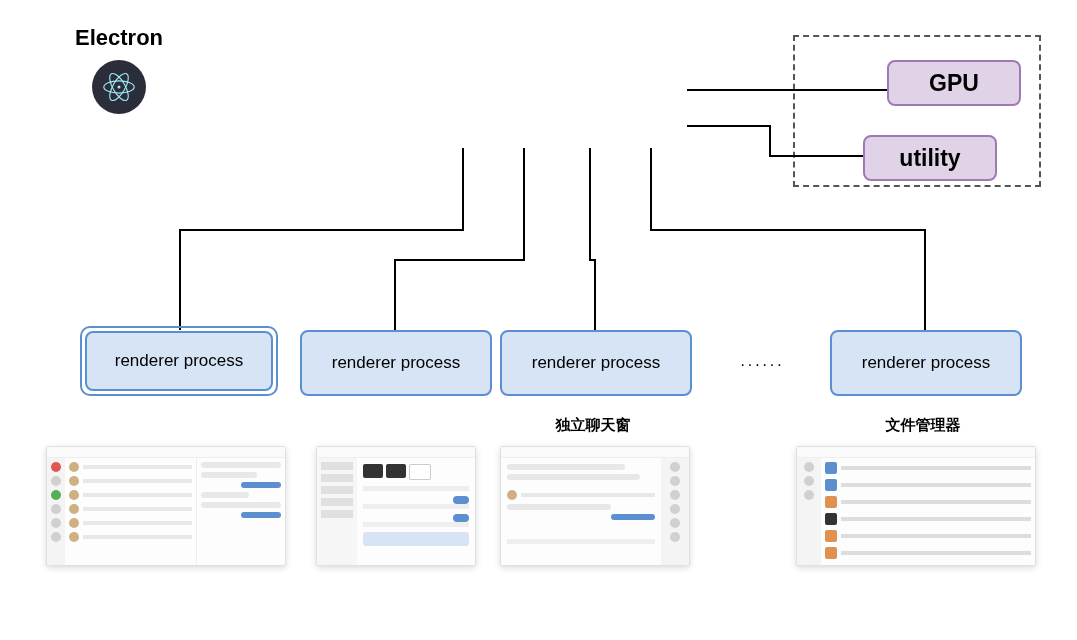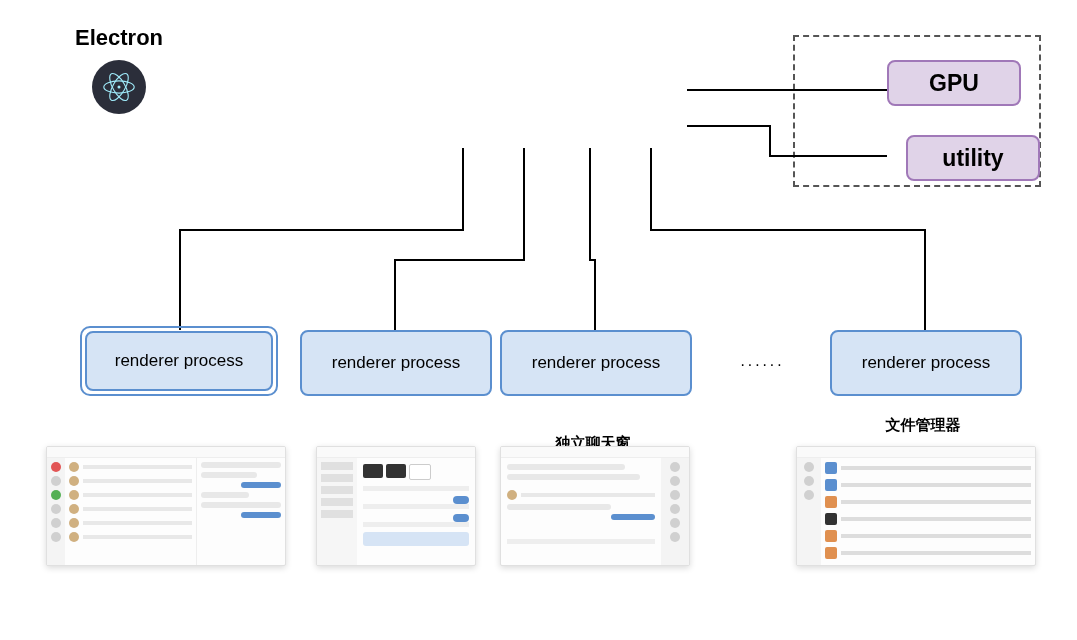--- a/index.html
+++ b/index.html
@@ -205,21 +205,21 @@
     </g>
     <circle cx="50" cy="50" r="4" fill="#9feaf9"></circle>
   </svg>
 </div>
 
 
 <div class="dashed-box"></div>
 <div class="gpu" style="left:887px; top:60px;">
   <span>GPU</span>
 </div>
-<div class="utility" style="left:906px; top:135px;">
+<div class="utility" style="left:863px; top:135px;">
   <span>utility</span>
 </div>
 
 <div class="renderer-wrap" style="left:80px;">
   <div class="renderer-outer"></div>
   <div class="renderer-inner">
         <span>renderer process</span>
       </div>
 </div>
 
@@ -228,21 +228,21 @@
 </div>
 <div class="renderer-single" style="left:500px;">
   <span>renderer process</span>
 </div>
 <div class="renderer-single" style="left:830px;">
   <span>renderer process</span>
 </div>
 
 <div class="ellipsis" style="left:740px;">······</div>
 
-<div class="caption" style="left:498px;margin-top:18px;">独立聊天窗</div>
+<div class="caption" style="left:498px;">独立聊天窗</div>
 <div class="caption" style="left:828px;">文件管理器</div>
 
 <div class="thumb" style="left:46px; width:238px;">
   <div class="tbar"></div>
   <div class="body">
     <div class="side">
           <i class="r"></i>
           <i></i>
           <i class="g"></i>
           <i></i>

